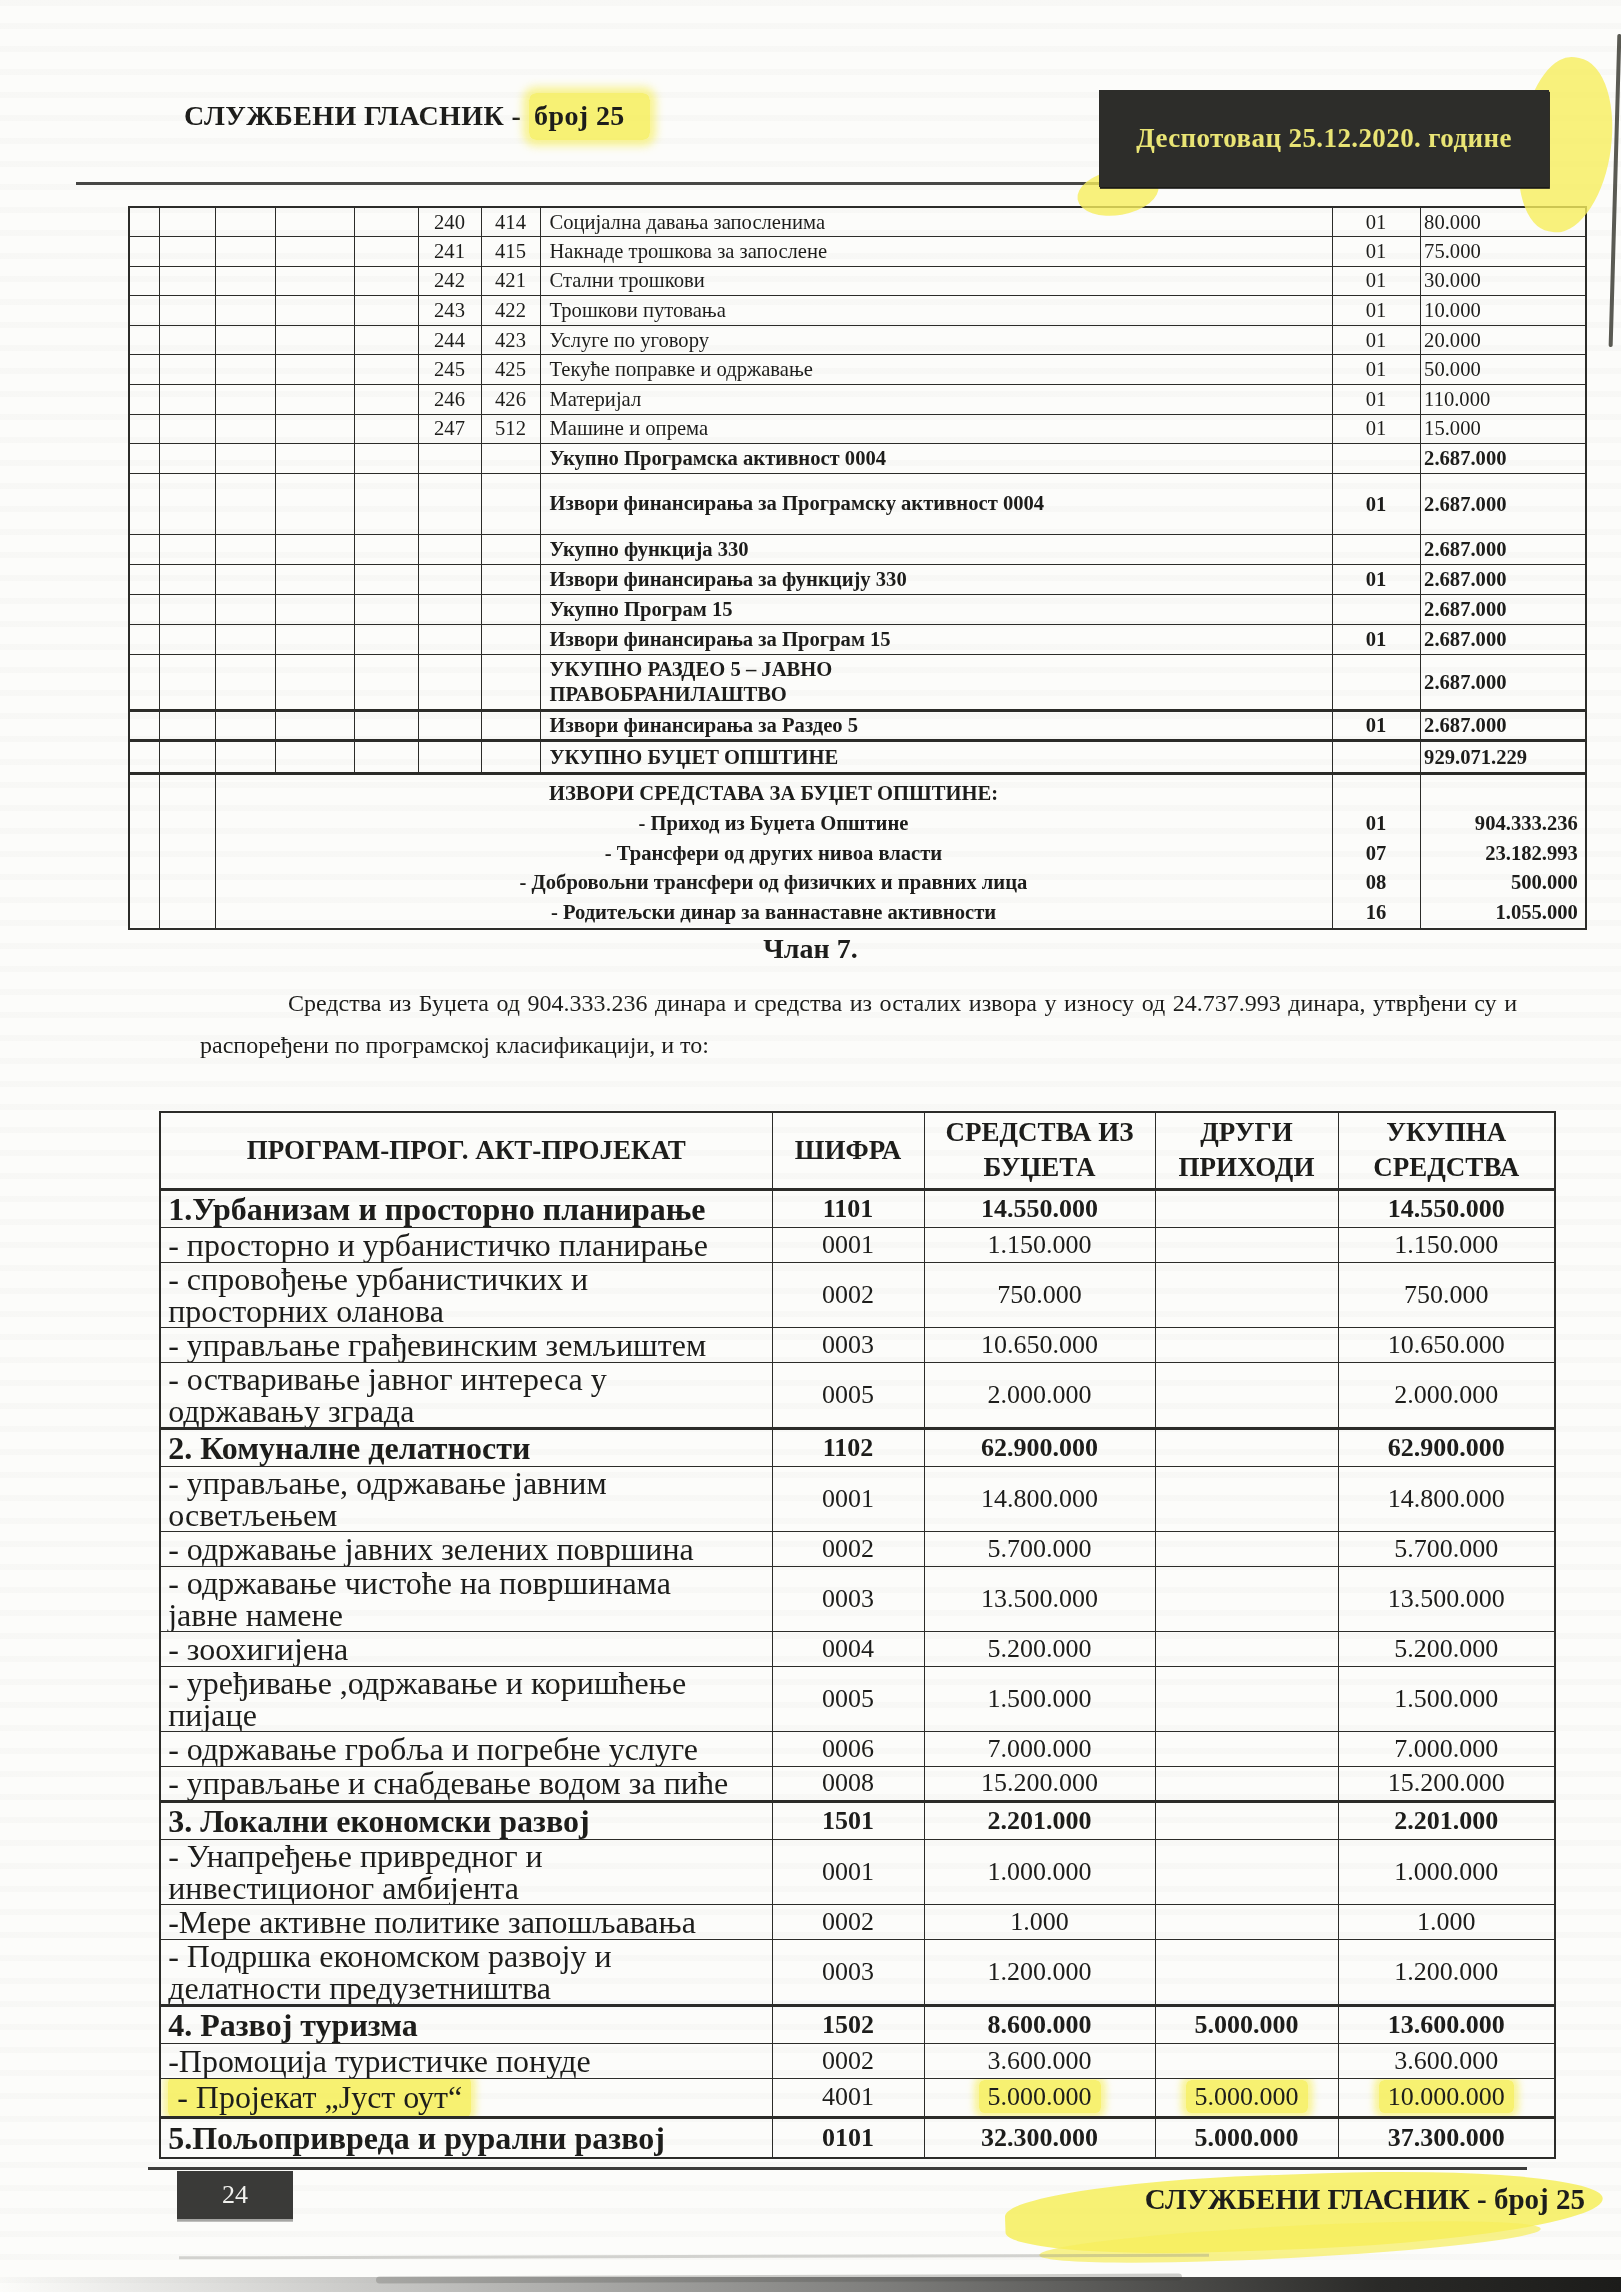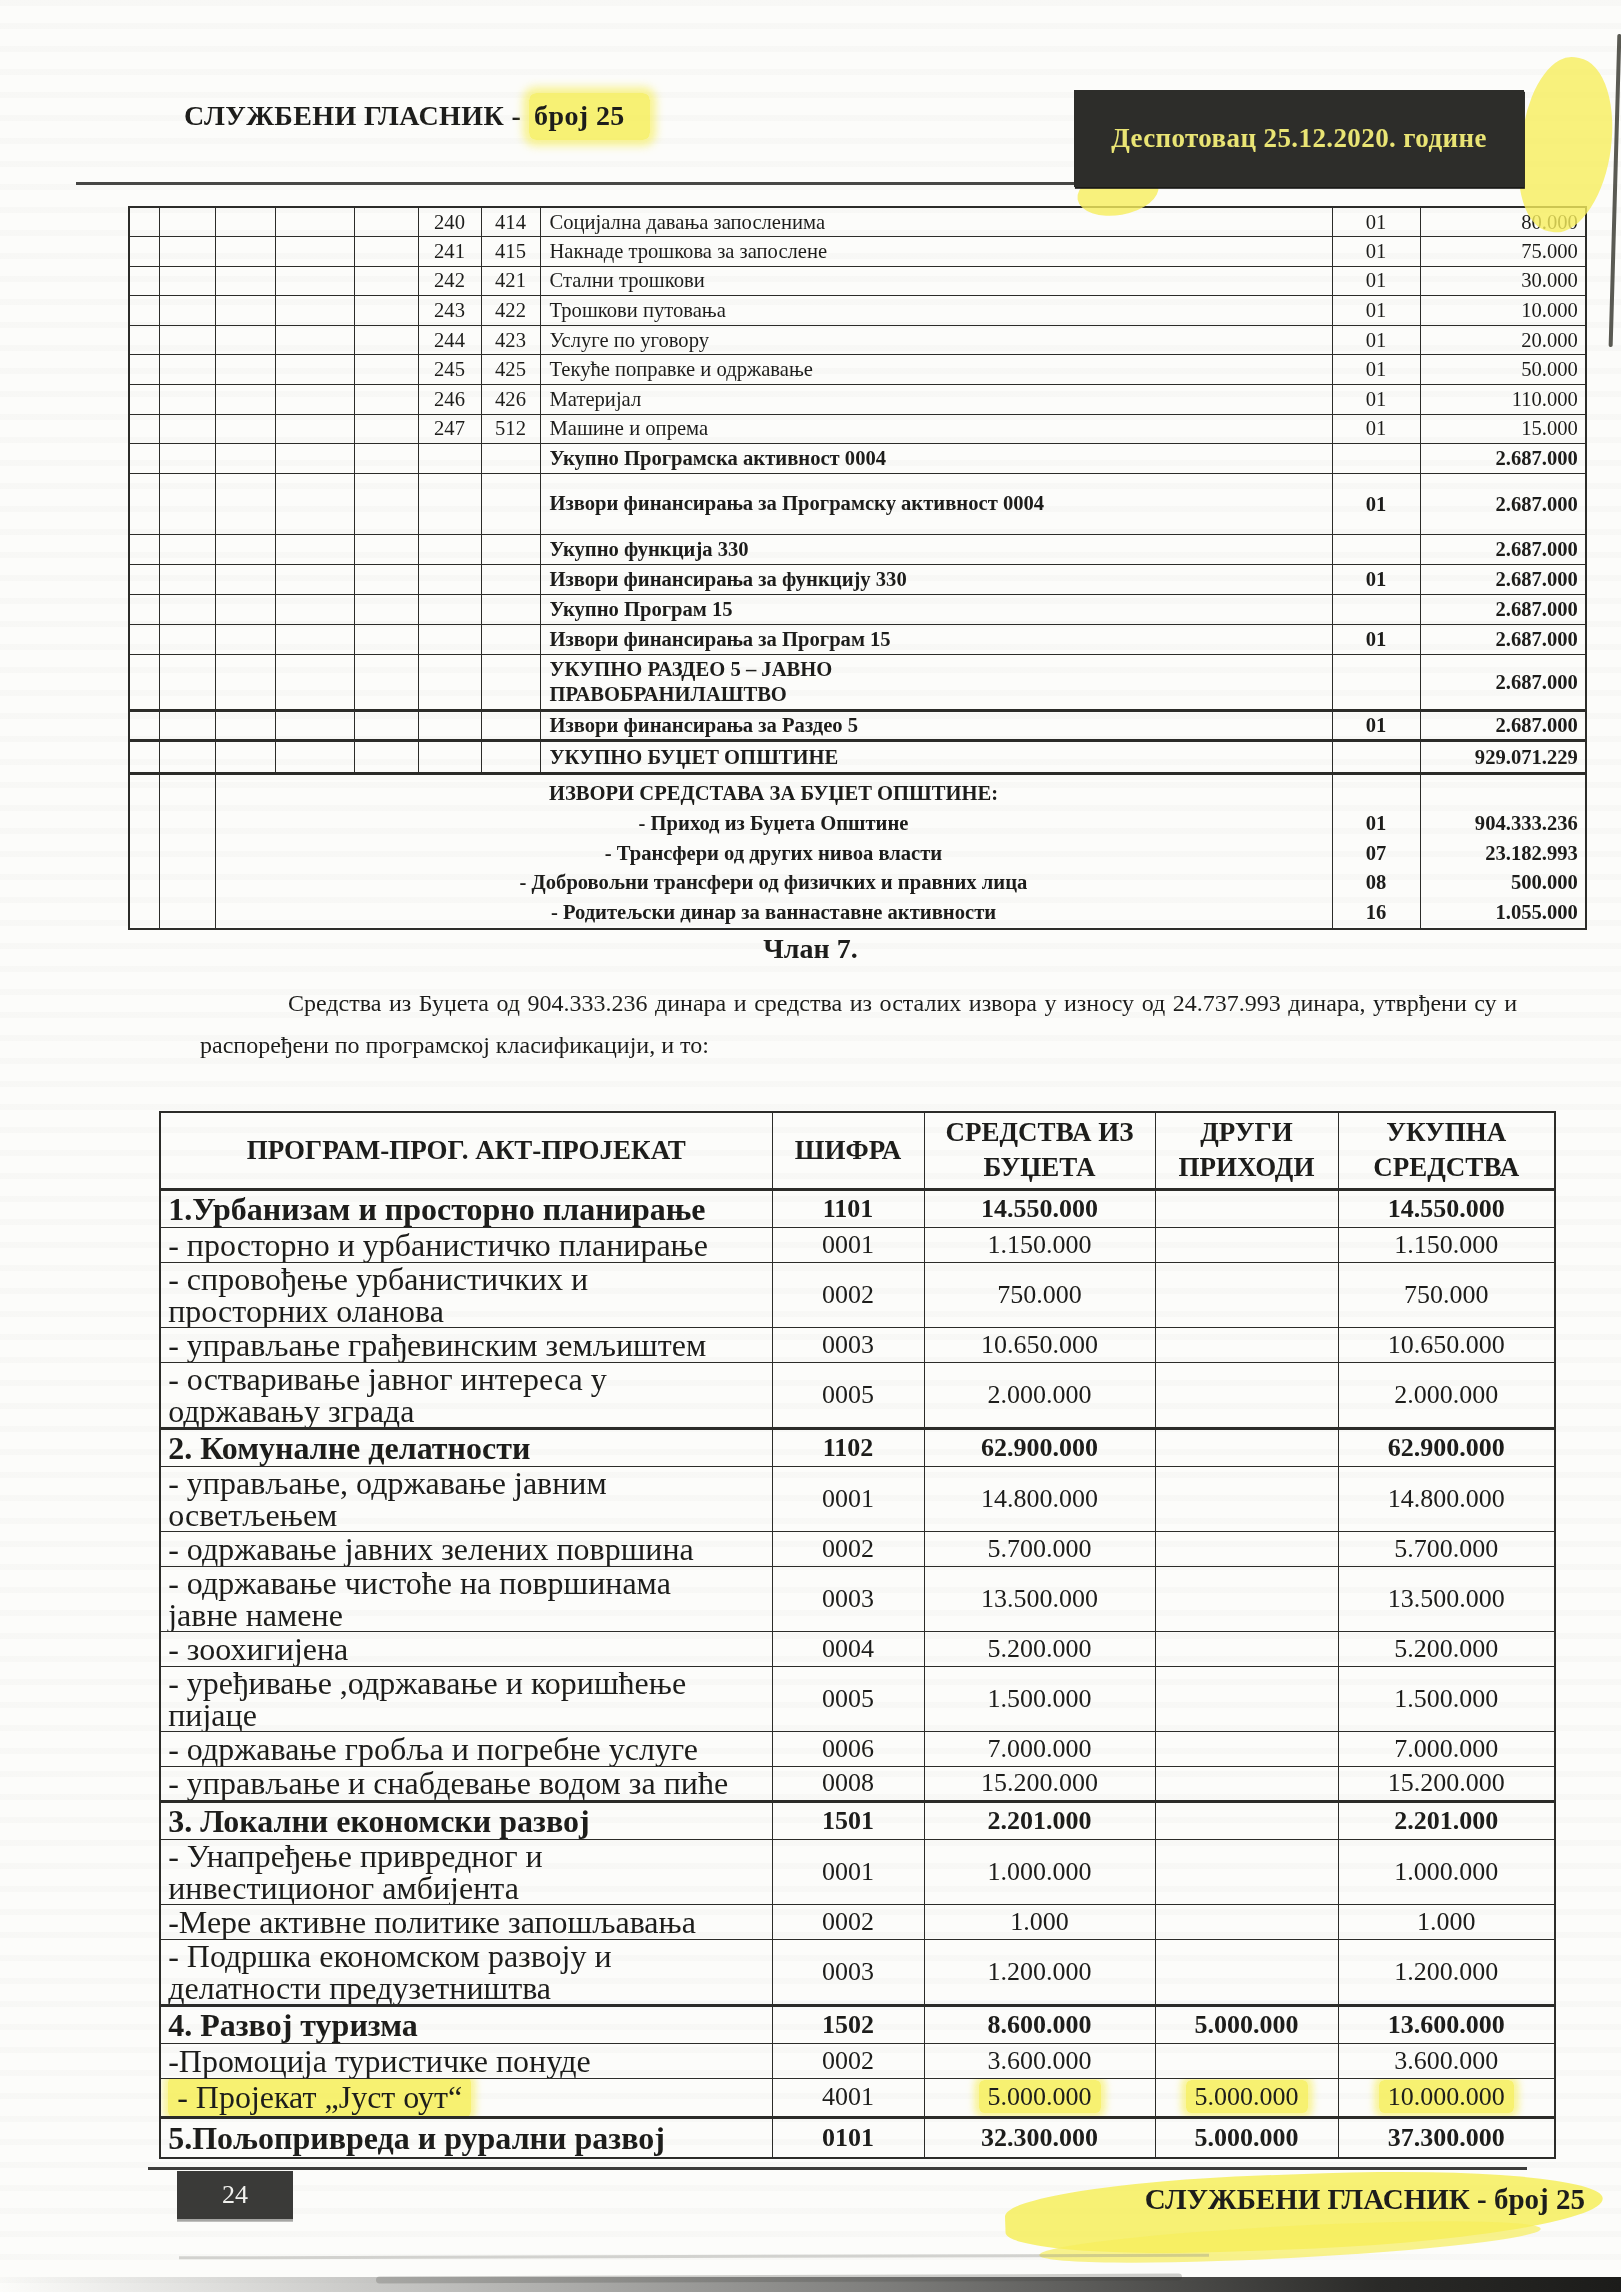--- a/index.html
+++ b/index.html
@@ -17,40 +17,40 @@
   .masthead-title{
     position:absolute;left:184px;top:100px;font-size:28px;font-weight:bold;
     letter-spacing:0.4px;white-space:nowrap;
   }
   .issue-hl{
     background:rgba(246,238,92,.85);
     box-shadow:0 0 9px 5.4px rgba(246,238,92,.65);
     border-radius:7.2px;padding:7.2px 25px 9px 5.4px;
   }
   .date-box{
-    position:absolute;left:1074px;top:90px;width:450px;height:97px;
+    position:absolute;left:1099px;top:90px;width:450px;height:97px;
     background:#2d2d2a;z-index:2;display:flex;align-items:center;justify-content:center;
     box-shadow:0.9px 1.8px 0 #1a1a18;
   }
   .date-box span{color:#e9e474;font-size:27px;font-weight:bold;letter-spacing:0.4px;}
   .swoosh-a{position:absolute;left:1521px;top:57px;width:90px;height:176px;
     background:rgba(246,238,92,.8);border-radius:45% 55% 50% 50%;transform:rotate(10deg);z-index:1;}
   .swoosh-b{position:absolute;left:1077px;top:170px;width:82px;height:45px;
     background:rgba(246,238,92,.8);border-radius:50%;transform:rotate(-10deg);z-index:1;}
   .head-rule{position:absolute;left:76px;top:182px;width:1032px;height:2.7px;background:#454543;}
 
   
   table{border-collapse:collapse;table-layout:fixed;}
   .t1{position:absolute;left:128px;top:206px;width:1457px;font-size:20.6px;}
   .t1 td{border:1.8px solid #2c2c29;padding:0 3.6px;overflow:hidden;vertical-align:middle;}
   .t1{border:2.7px solid #2c2c29;}
   .t1 tr.det{height:29.6px;}
   .t1 td.desc{text-align:left;padding-left:9px;}
   .t1 td.ctr{text-align:center;}
-  .t1 td.amt{text-align:right;padding-right:7.2px;}
+  .t1 td.amt{text-align:left;padding-right:7.2px;}
   .t1 tr.sum td{font-weight:bold;}
   .t1 tr.h34{height:30px;} .t1 tr.h68{height:61px;} .t1 tr.h62{height:56px;} .t1 tr.h37{height:33px;margin-left:28px;}
   .t1 tr.thick td{border-top-width:3.6px;}
   .t1 .narrow{display:inline-block;max-width:502px;line-height:1.25;}
   .t1 td.big{font-weight:bold;padding:0;}
   .t1 .srcline,.t1 .amtline{height:29.6px;line-height:29.6px;}
   .t1 .headline{height:34px;line-height:36px;text-align:center;}
   .t1 td.big .bodyline{height:29.6px;line-height:29.6px;text-align:center;}
   .t1 td.stack{padding:0;font-weight:bold;vertical-align:top;}
   .t1 td.stack .amtline{text-align:right;padding-right:7.2px;}

